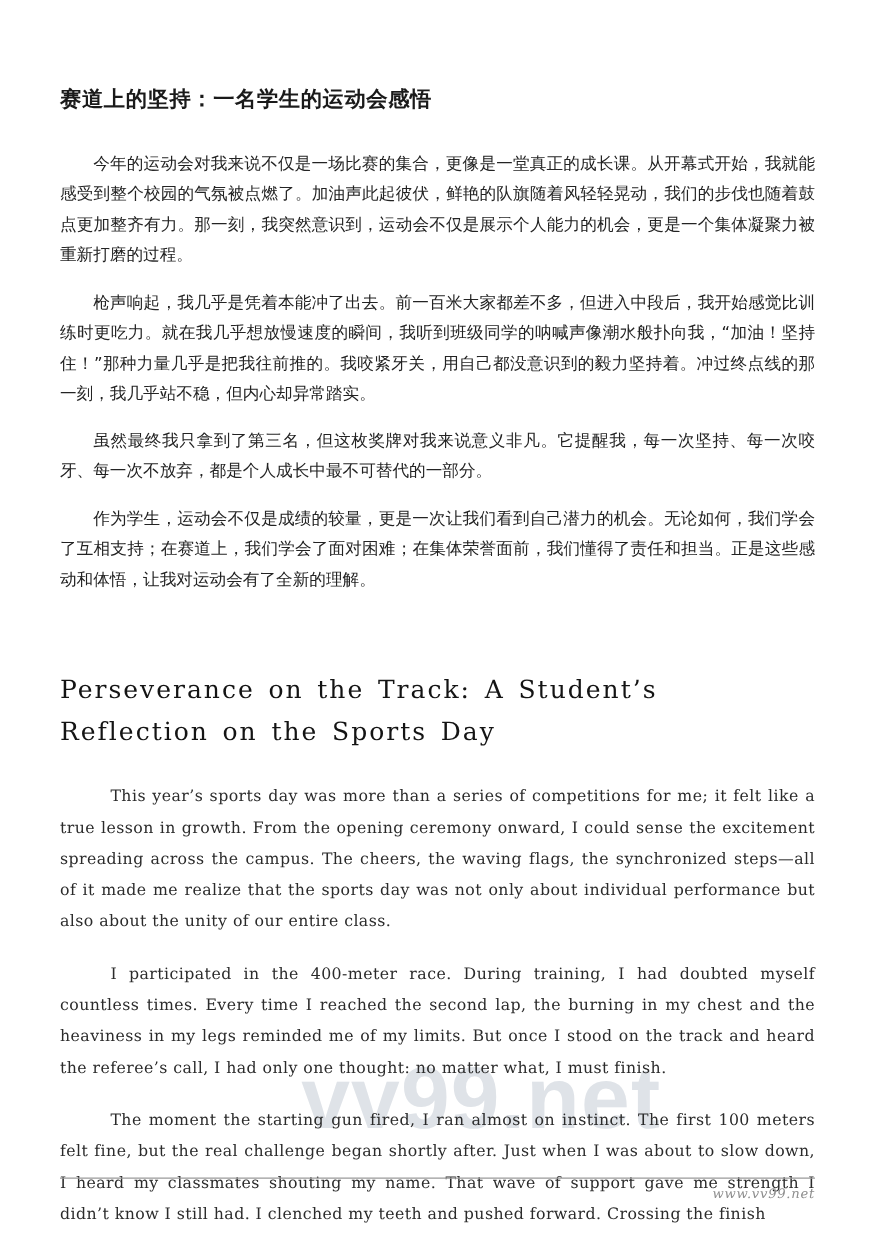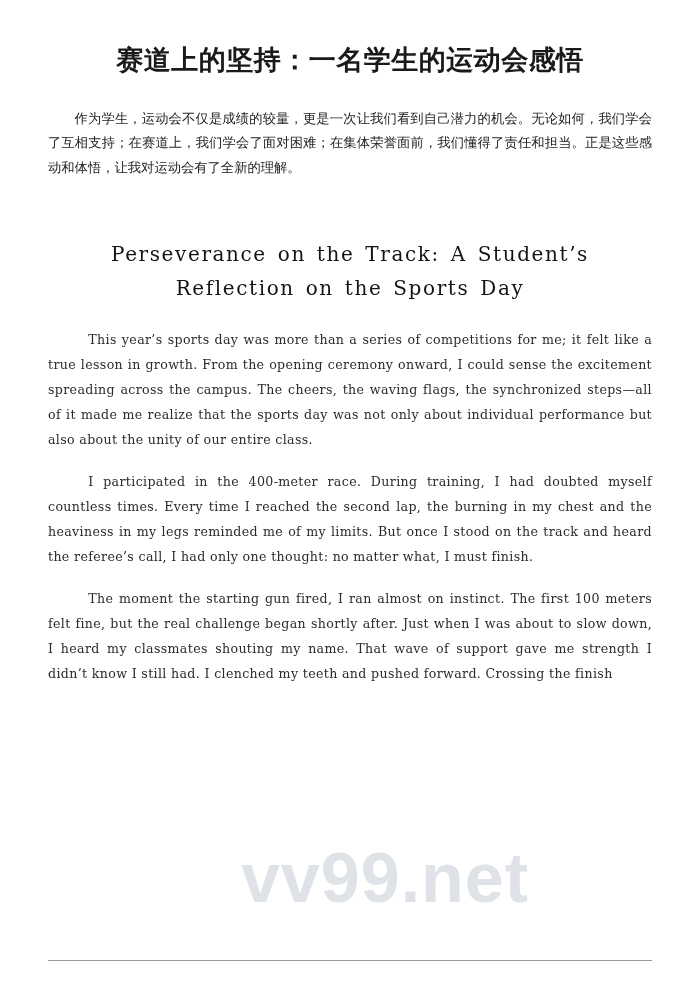--- a/index.html
+++ b/index.html
@@ -39,25 +39,25 @@
   .content {
     position: relative;
     z-index: 2;
     padding: 0 48px;
     box-sizing: border-box;
   }
 
   
   .cn-title {
     margin: 0;
-    padding-top: 40px;
-    text-align: center;
+    padding-top: 68px;
+    text-align: left;
     font-family: "DejaVu Sans", "Liberation Sans", sans-serif;
     font-weight: bold;
-    font-size: 27px;
+    font-size: 17px;
     letter-spacing: 0.5px;
     color: #1a1a1a;
     line-height: 1.5;
   }
 
   
   .cn-body {
     margin-top: 26px;
   }
 
@@ -69,21 +69,20 @@
     font-family: "DejaVu Sans", "Liberation Sans", sans-serif;
     font-size: 13.3px;
     line-height: 24.5px;
     color: #232323;
   }
 
   
   .en-title {
     margin: 0;
     padding-top: 44px;
-    text-align: center;
     font-family: "DejaVu Serif", "Liberation Serif", serif;
     font-weight: normal;
     font-size: 20px;
     letter-spacing: 1.6px;
     word-spacing: 3px;
     color: #141414;
     line-height: 34px;
   }
 
   
@@ -132,30 +131,34 @@
 
 <div class="page">
 
   <div class="watermark">vv99.net</div>
 
   <div class="content">
 
     <h1 class="cn-title">赛道上的坚持：一名学生的运动会感悟</h1>
 
     <div class="cn-body">
+      <p class="cn-p">今年的运动会对我来说不仅是一场比赛的集合，更像是一堂真正的成长课。从开幕式开始，我就能感受到整个校园的气氛被点燃了。加油声此起彼伏，鲜艳的队旗随着风轻轻晃动，我们的步伐也随着鼓点更加整齐有力。那一刻，我突然意识到，运动会不仅是展示个人能力的机会，更是一个集体凝聚力被重新打磨的过程。</p>
+      <p class="cn-p">枪声响起，我几乎是凭着本能冲了出去。前一百米大家都差不多，但进入中段后，我开始感觉比训练时更吃力。就在我几乎想放慢速度的瞬间，我听到班级同学的呐喊声像潮水般扑向我，“加油！坚持住！”那种力量几乎是把我往前推的。我咬紧牙关，用自己都没意识到的毅力坚持着。冲过终点线的那一刻，我几乎站不稳，但内心却异常踏实。</p>
+      <p class="cn-p">虽然最终我只拿到了第三名，但这枚奖牌对我来说意义非凡。它提醒我，每一次坚持、每一次咬牙、每一次不放弃，都是个人成长中最不可替代的一部分。</p>
       <p class="cn-p">作为学生，运动会不仅是成绩的较量，更是一次让我们看到自己潜力的机会。无论如何，我们学会了互相支持；在赛道上，我们学会了面对困难；在集体荣誉面前，我们懂得了责任和担当。正是这些感动和体悟，让我对运动会有了全新的理解。</p>
     </div>
 
     <h2 class="en-title">Perseverance on the Track: A Student’s Reflection on the Sports Day</h2>
 
     <div class="en-body">
       <p class="en-p">This year’s sports day was more than a series of competitions for me; it felt like a true lesson in growth. From the opening ceremony onward, I could sense the excitement spreading across the campus. The cheers, the waving flags, the synchronized steps—all of it made me realize that the sports day was not only about individual performance but also about the unity of our entire class.</p>
       <p class="en-p">I participated in the 400-meter race. During training, I had doubted myself countless times. Every time I reached the second lap, the burning in my chest and the heaviness in my legs reminded me of my limits. But once I stood on the track and heard the referee’s call, I had only one thought: no matter what, I must finish.</p>
       <p class="en-p">The moment the starting gun fired, I ran almost on instinct. The first 100 meters felt fine, but the real challenge began shortly after. Just when I was about to slow down, I heard my classmates shouting my name. That wave of support gave me strength I didn’t know I still had. I clenched my teeth and pushed forward. Crossing the finish</p>
     </div>
 
   </div>
 
   <div class="footer">
     <div class="footer-rule"></div>
+    <div class="footer-url">www.vv99.net</div>
   </div>
 
 </div>
 
 </body></html>

